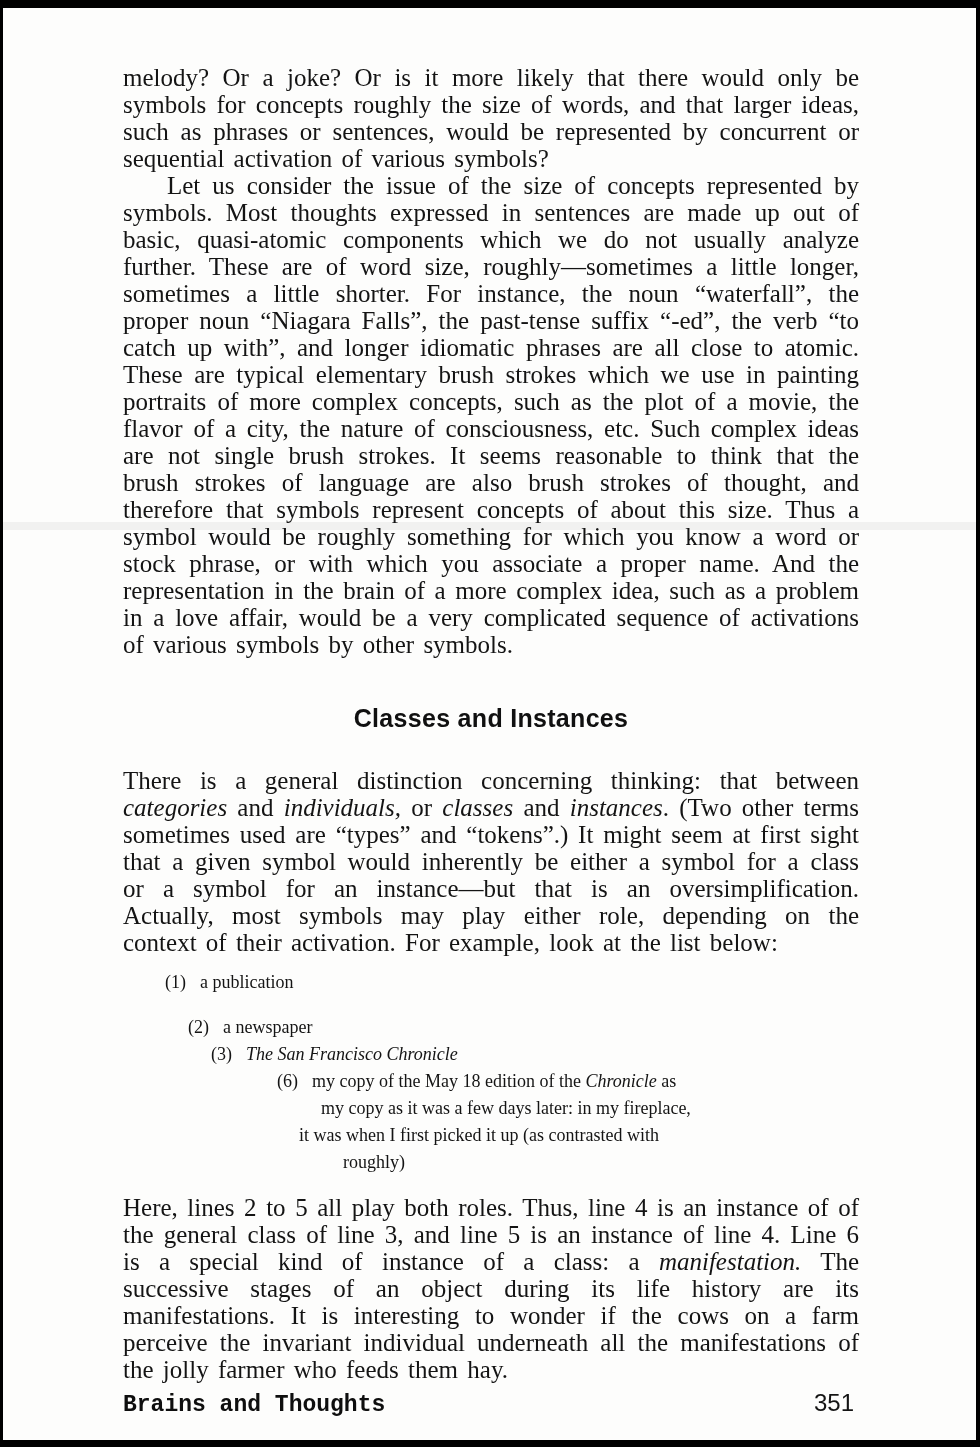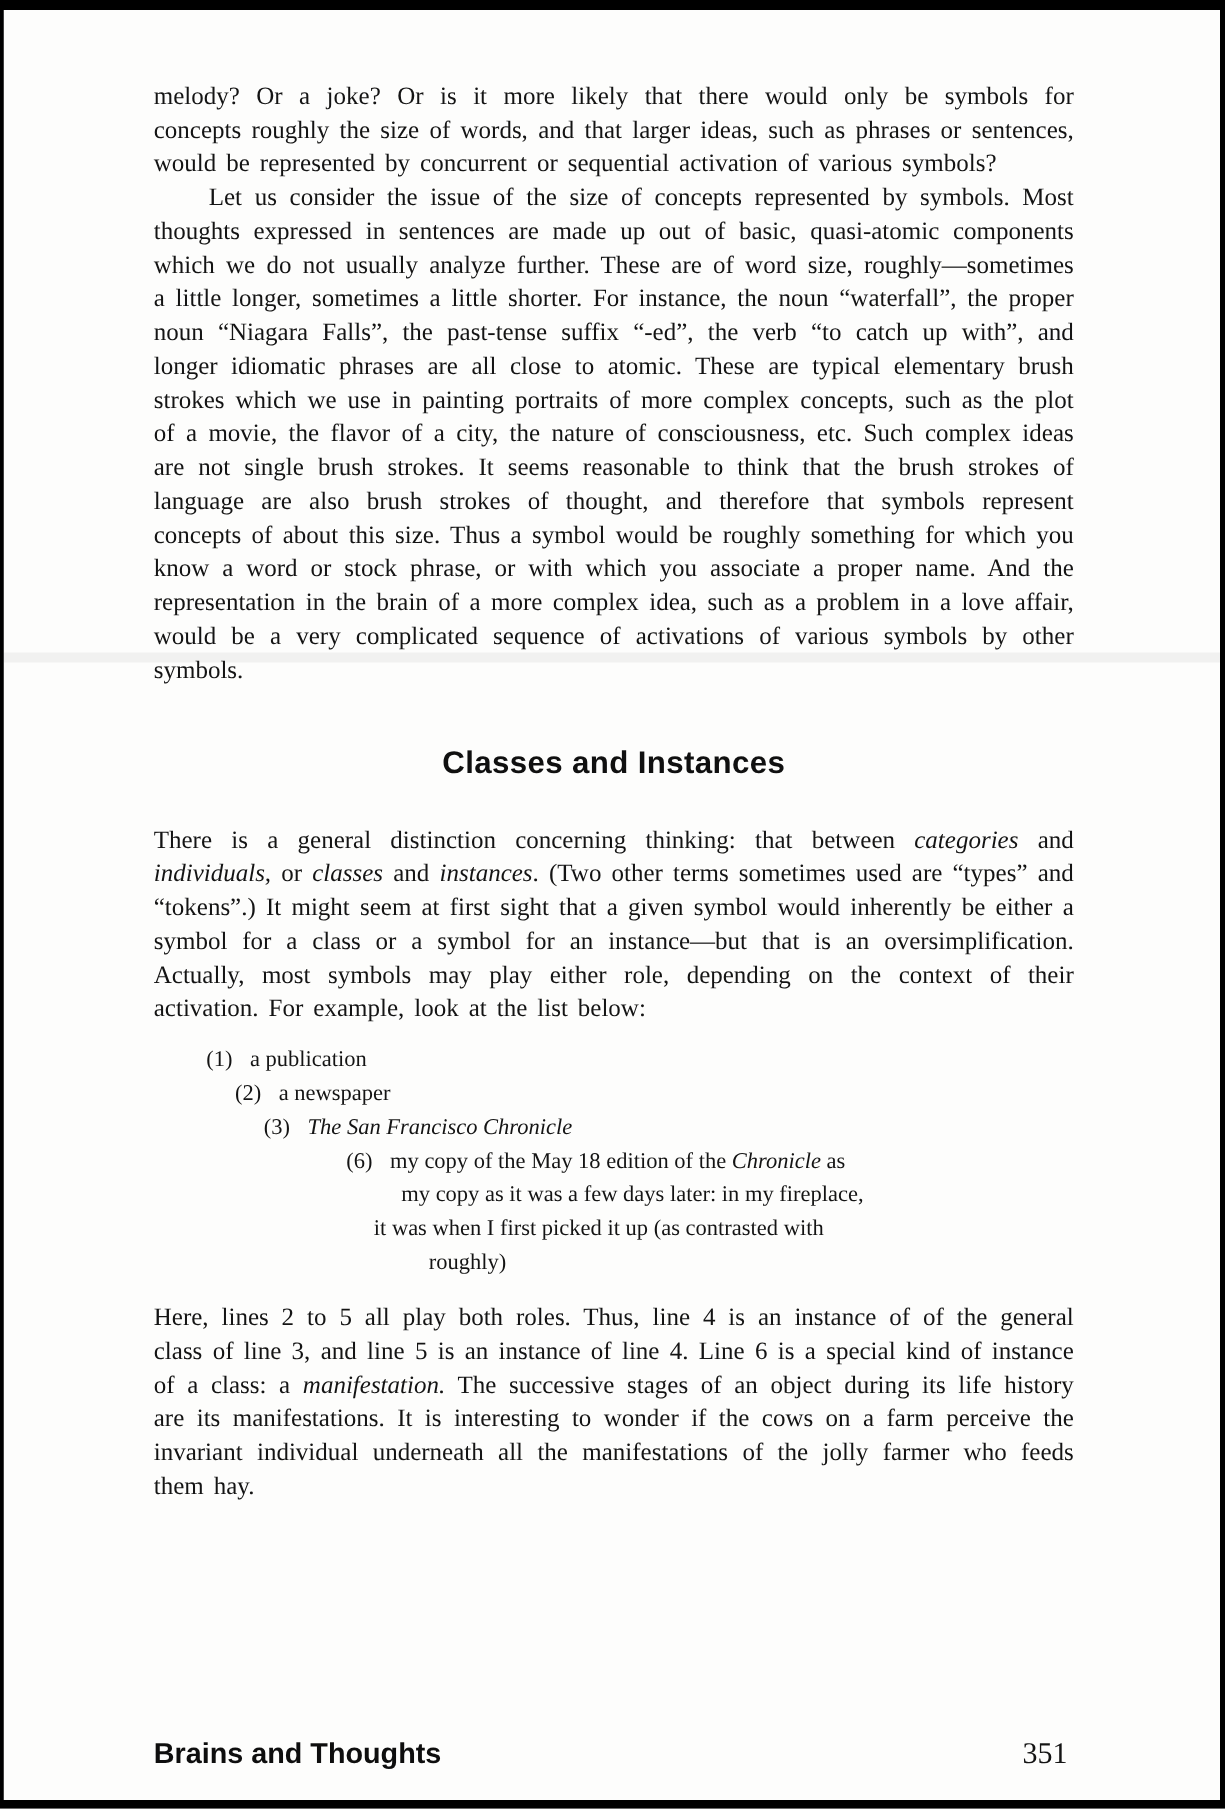--- a/index.html
+++ b/index.html
@@ -17,21 +17,21 @@
     color: #141414;
   }
   .content {
     position: absolute;
     left: 120px;
     top: 56px;
     width: 736px;
   }
   .body-par {
     margin: 0;
-    font-size: 20px;
+    font-size: 25px;
     line-height: 27px;
     text-align: justify;
     word-spacing: 3px;
   }
   .first-indent { text-indent: 44px; }
   .section-heading {
     margin: 46px 0 34px 0;
     font-family: "Liberation Sans", sans-serif;
     font-weight: bold;
     font-size: 25px;
@@ -40,47 +40,47 @@
     color: #101010;
   }
   .instance-list {
     margin: 13px 0 0 0;
     font-size: 18px;
     line-height: 27px;
   }
   .list-line { white-space: nowrap; }
   .num { display: inline-block; margin-right: 14px; }
   .ind0 { padding-left: 42px; }
-  .ind1 { padding-left: 65px; }
+  .ind1 { padding-left: 65px; margin-top: 18px; }
   .ind2 { padding-left: 88px; }
   .ind3 { padding-left: 110px; }
   .ind4 { padding-left: 132px; }
   .ind5 { padding-left: 154px; }
   .ind6 { padding-left: 176px; }
   .ind7 { padding-left: 198px; }
   .ind8 { padding-left: 220px; }
   .closing-par { margin-top: 18px; }
   .it { font-style: italic; }
   .footer {
     position: absolute;
     left: 120px;
     right: 122px;
     top: 1381px;
     display: flex;
     justify-content: space-between;
     align-items: baseline;
   }
   .footer-title {
-    font-family: Liberation Sans, sans-serif;
+    font-family: Liberation Mono, monospace;
     font-weight: bold;
     font-size: 23px;
     color: #0e0e0e;
   }
   .page-number {
-    font-family: Liberation Serif, serif;
+    font-family: Liberation Sans, sans-serif;
     font-size: 24px;
     color: #141414;
   }
   .scan-band {
     position: absolute;
     left: 0;
     right: 0;
     top: 514px;
     height: 8px;
     background: rgba(90, 90, 90, 0.07);

